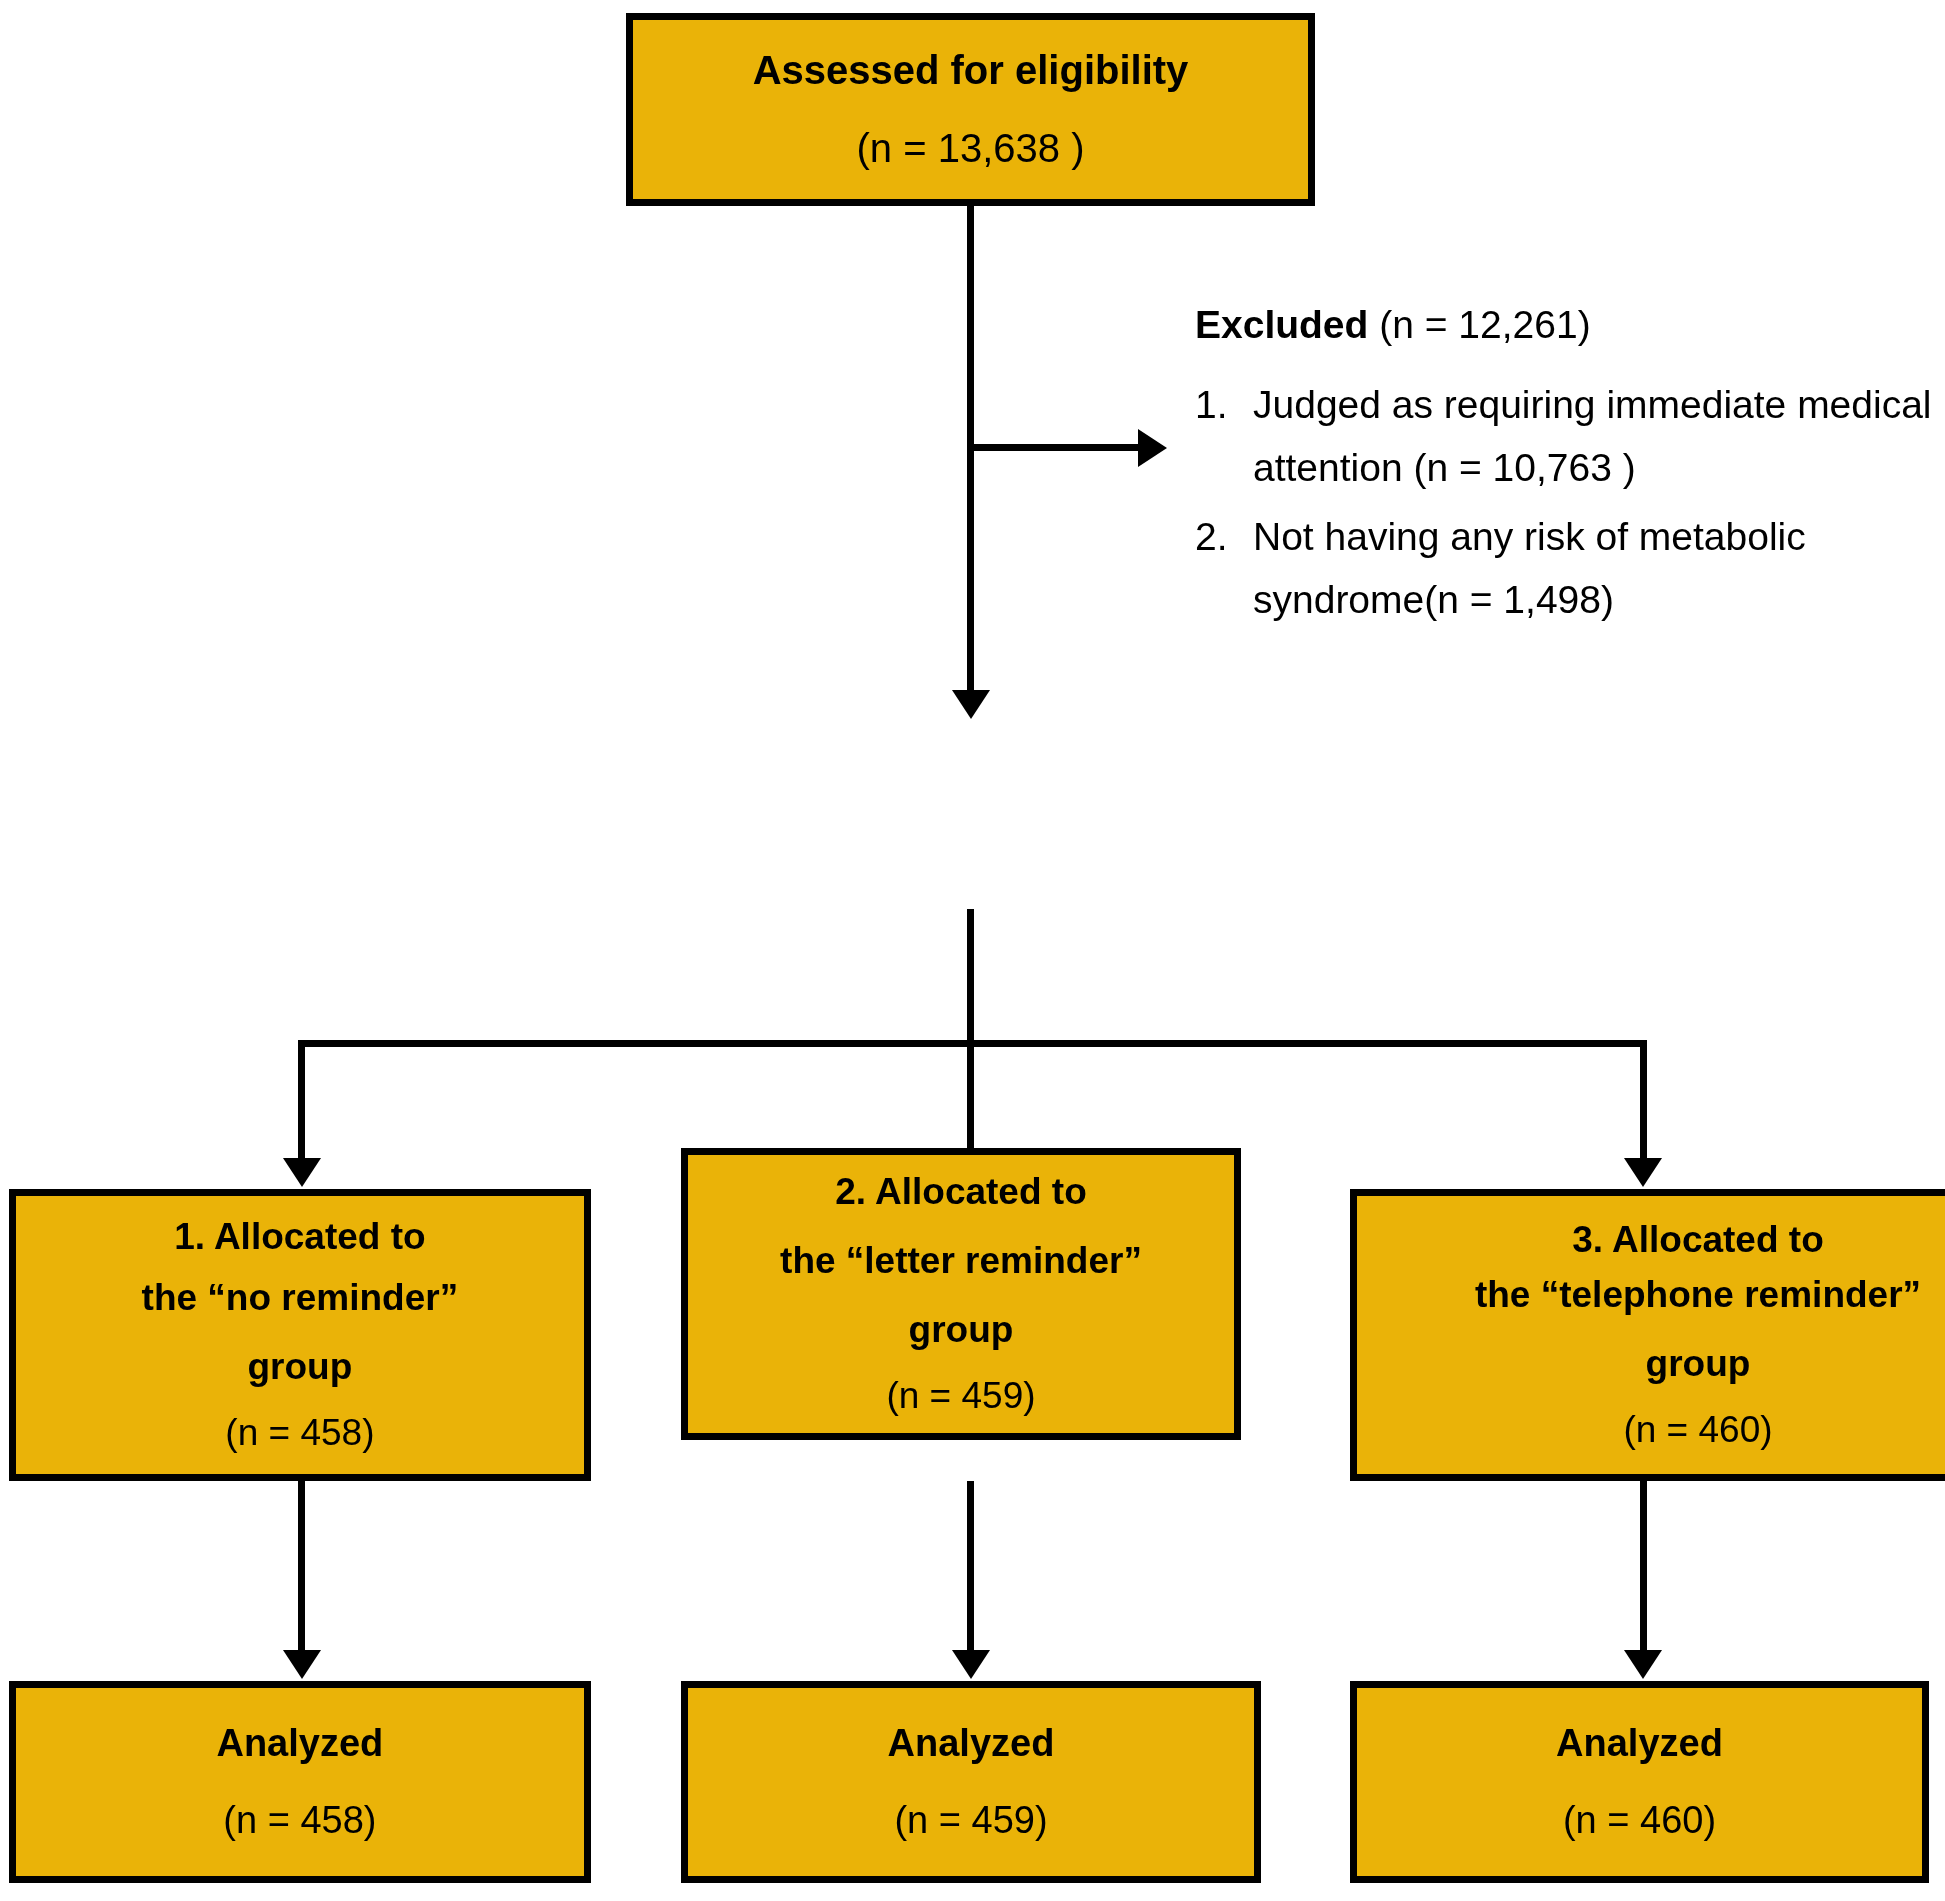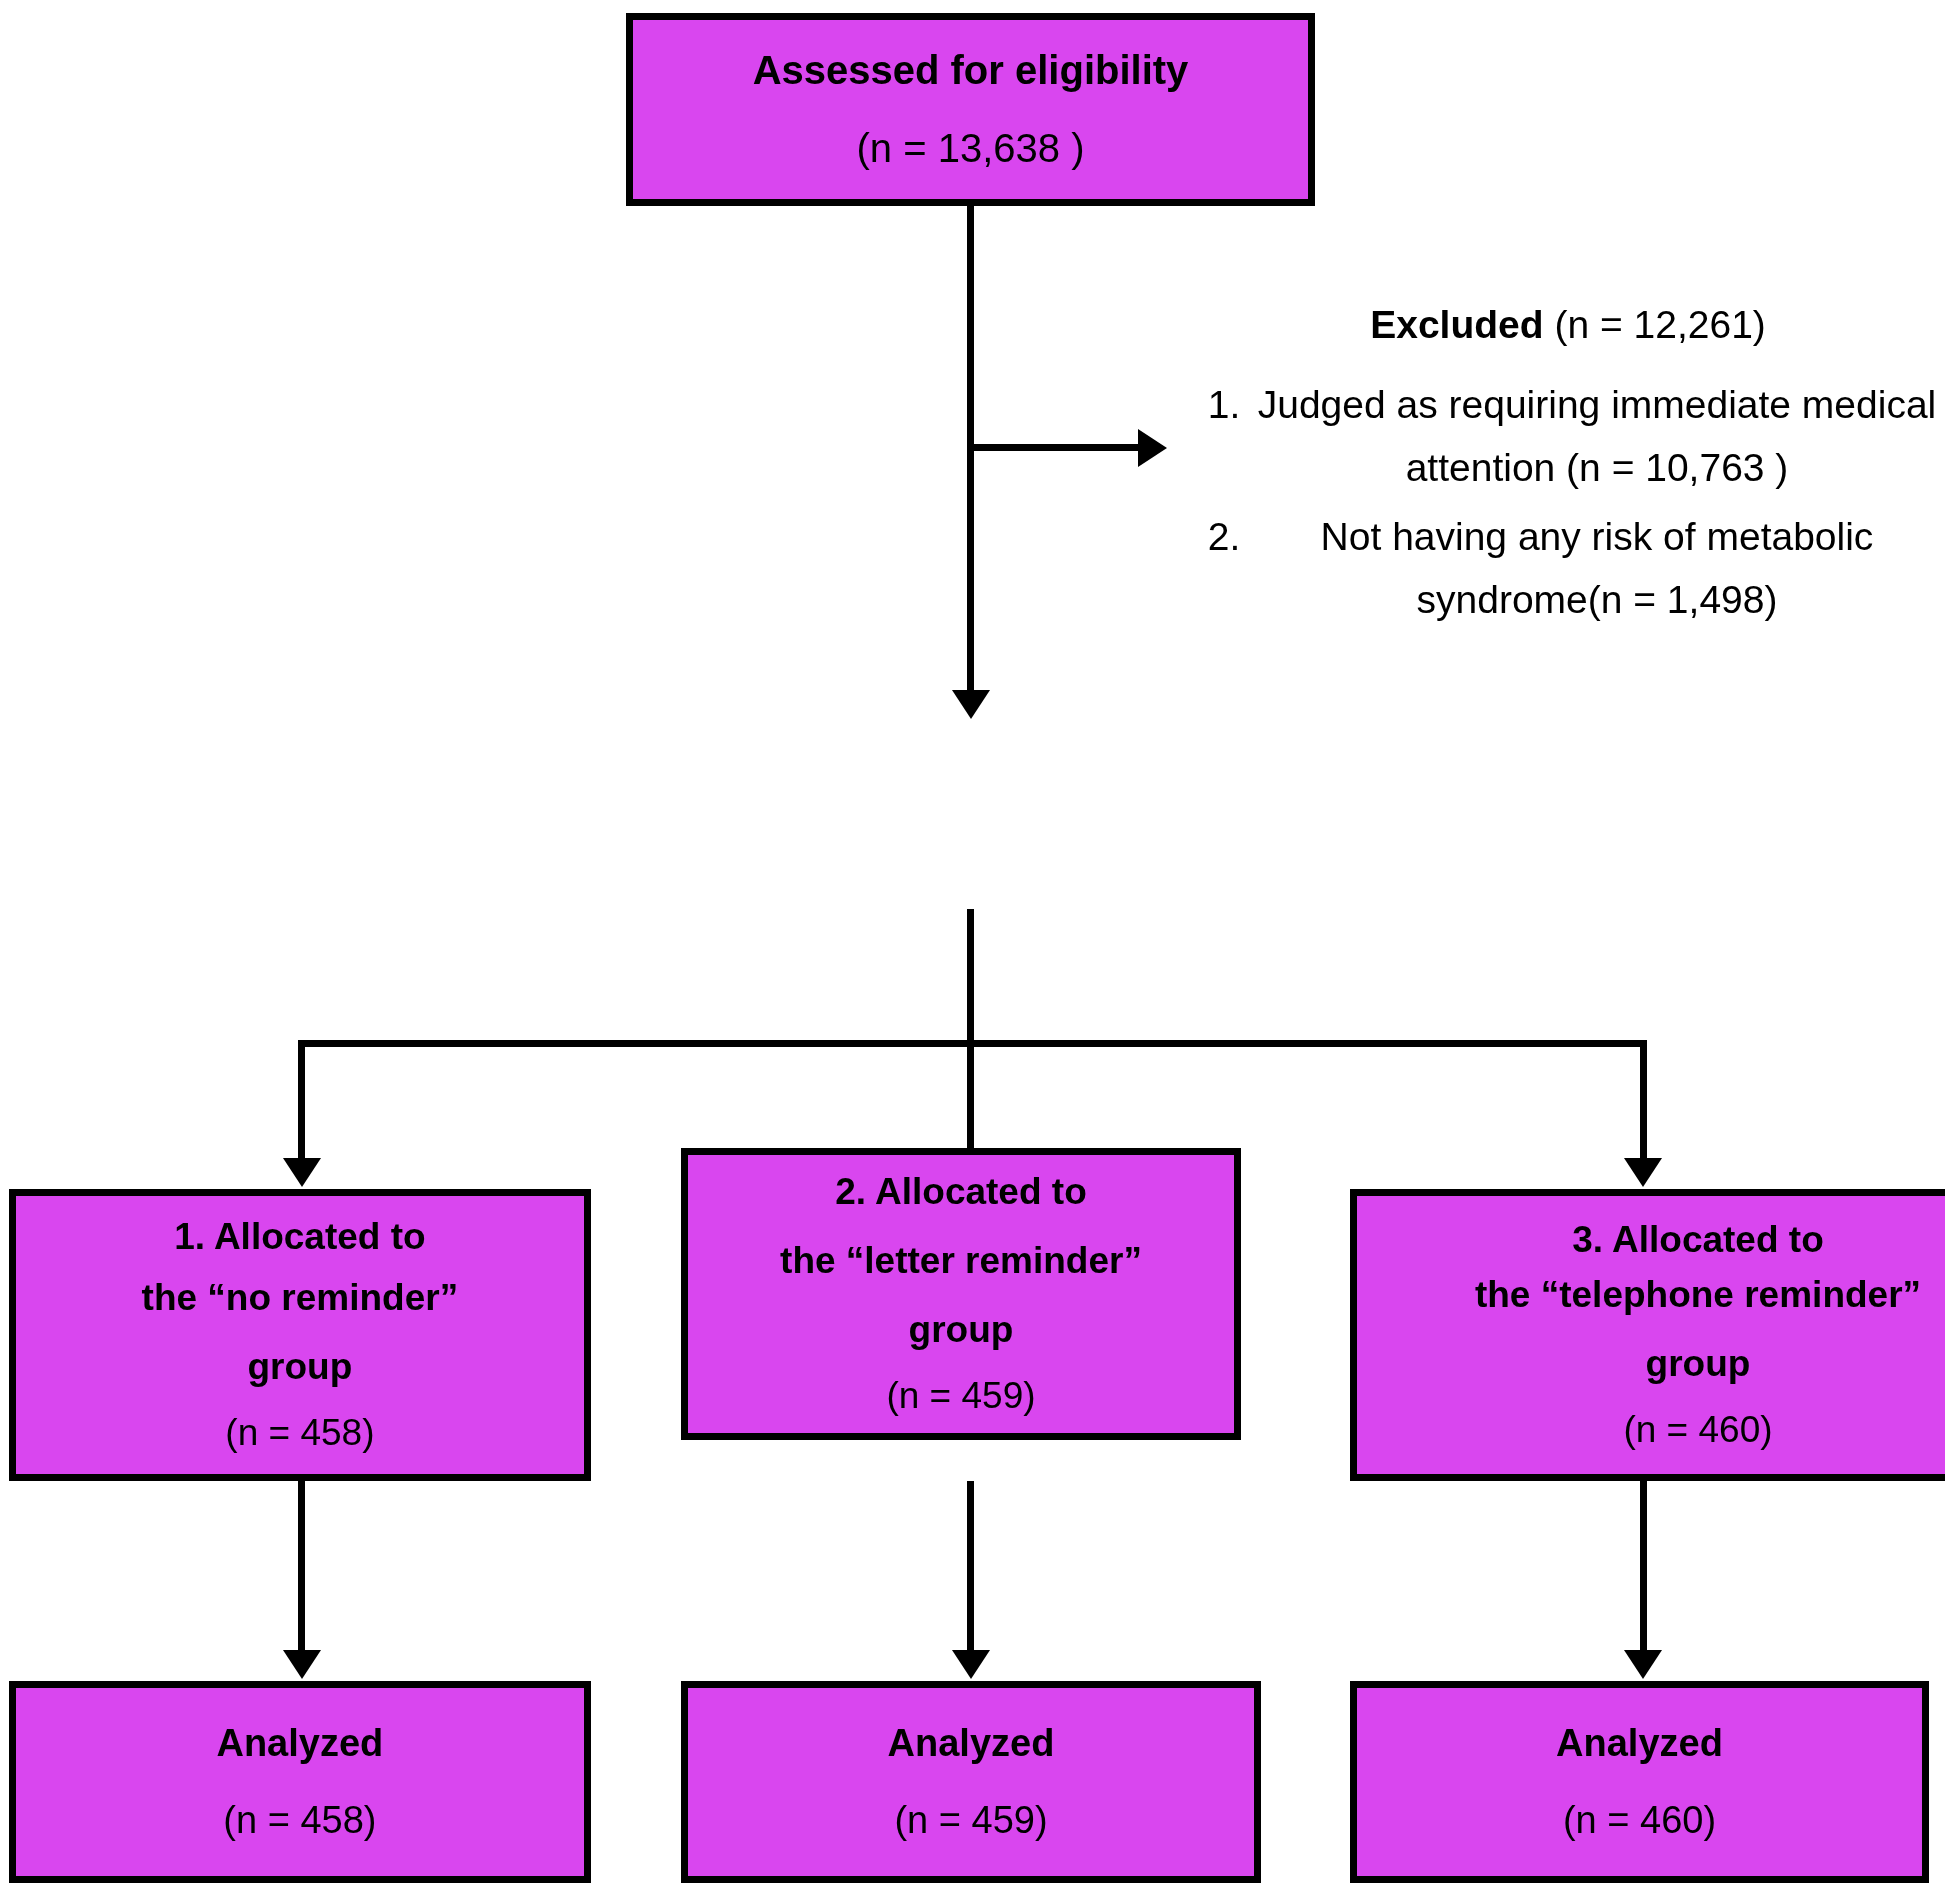--- a/index.html
+++ b/index.html
@@ -15,21 +15,21 @@
     font-family: "Liberation Sans", sans-serif;
     color: #000000;
     overflow: hidden;
   }
 
   
   .fbox {
     position: absolute;
     box-sizing: border-box;
     border: 7px solid #000000;
-    background: #d946ef;
+    background: #eab308;
     display: flex;
     flex-direction: column;
     align-items: center;
     justify-content: center;
     text-align: center;
     line-height: 1.15;
   }
   .fbox .ln {
     display: block;
     white-space: nowrap;
@@ -62,21 +62,20 @@
   }
 
   
   #excluded {
     position: absolute;
     left: 1195px;
     top: 293px;
     width: 746px;
     font-size: 39px;
     line-height: 1.62;
-    text-align: center;
   }
   #excluded .head { margin-bottom: 16.4px; }
   #excluded .item {
     display: flex;
     align-items: flex-start;
     margin-bottom: 6.3px;
   }
   #excluded .num {
     width: 58px;
     flex: 0 0 58px;

